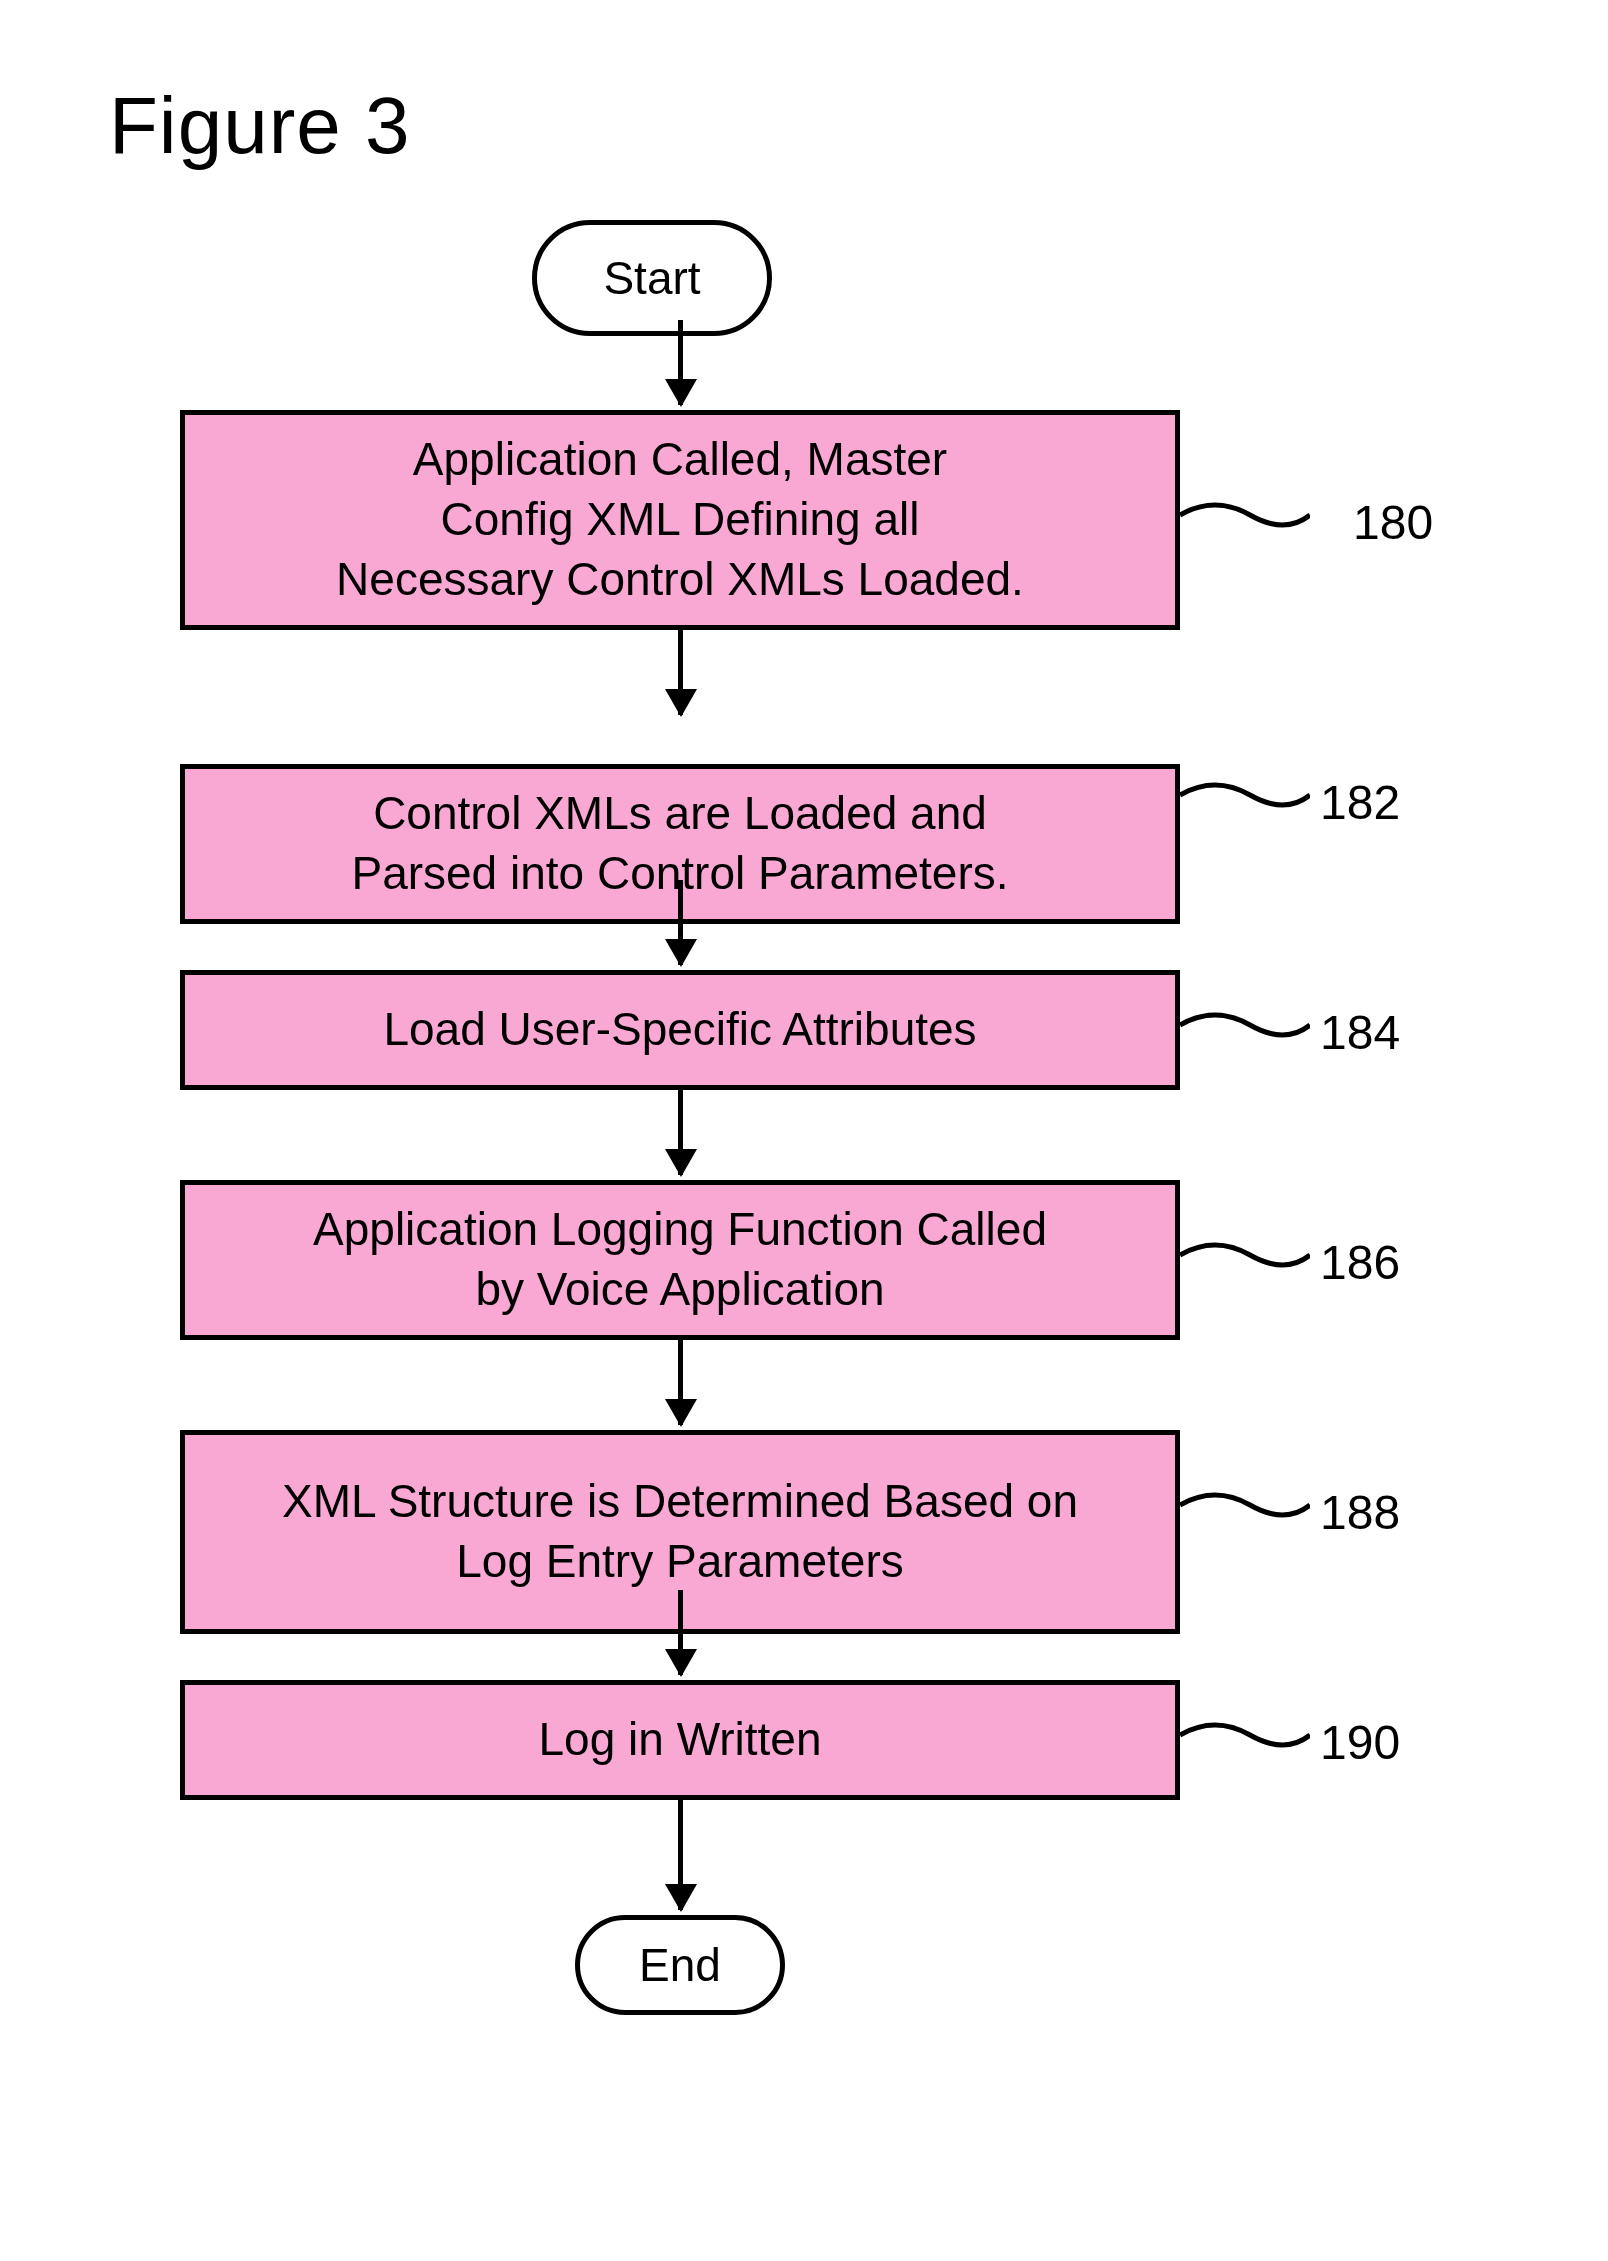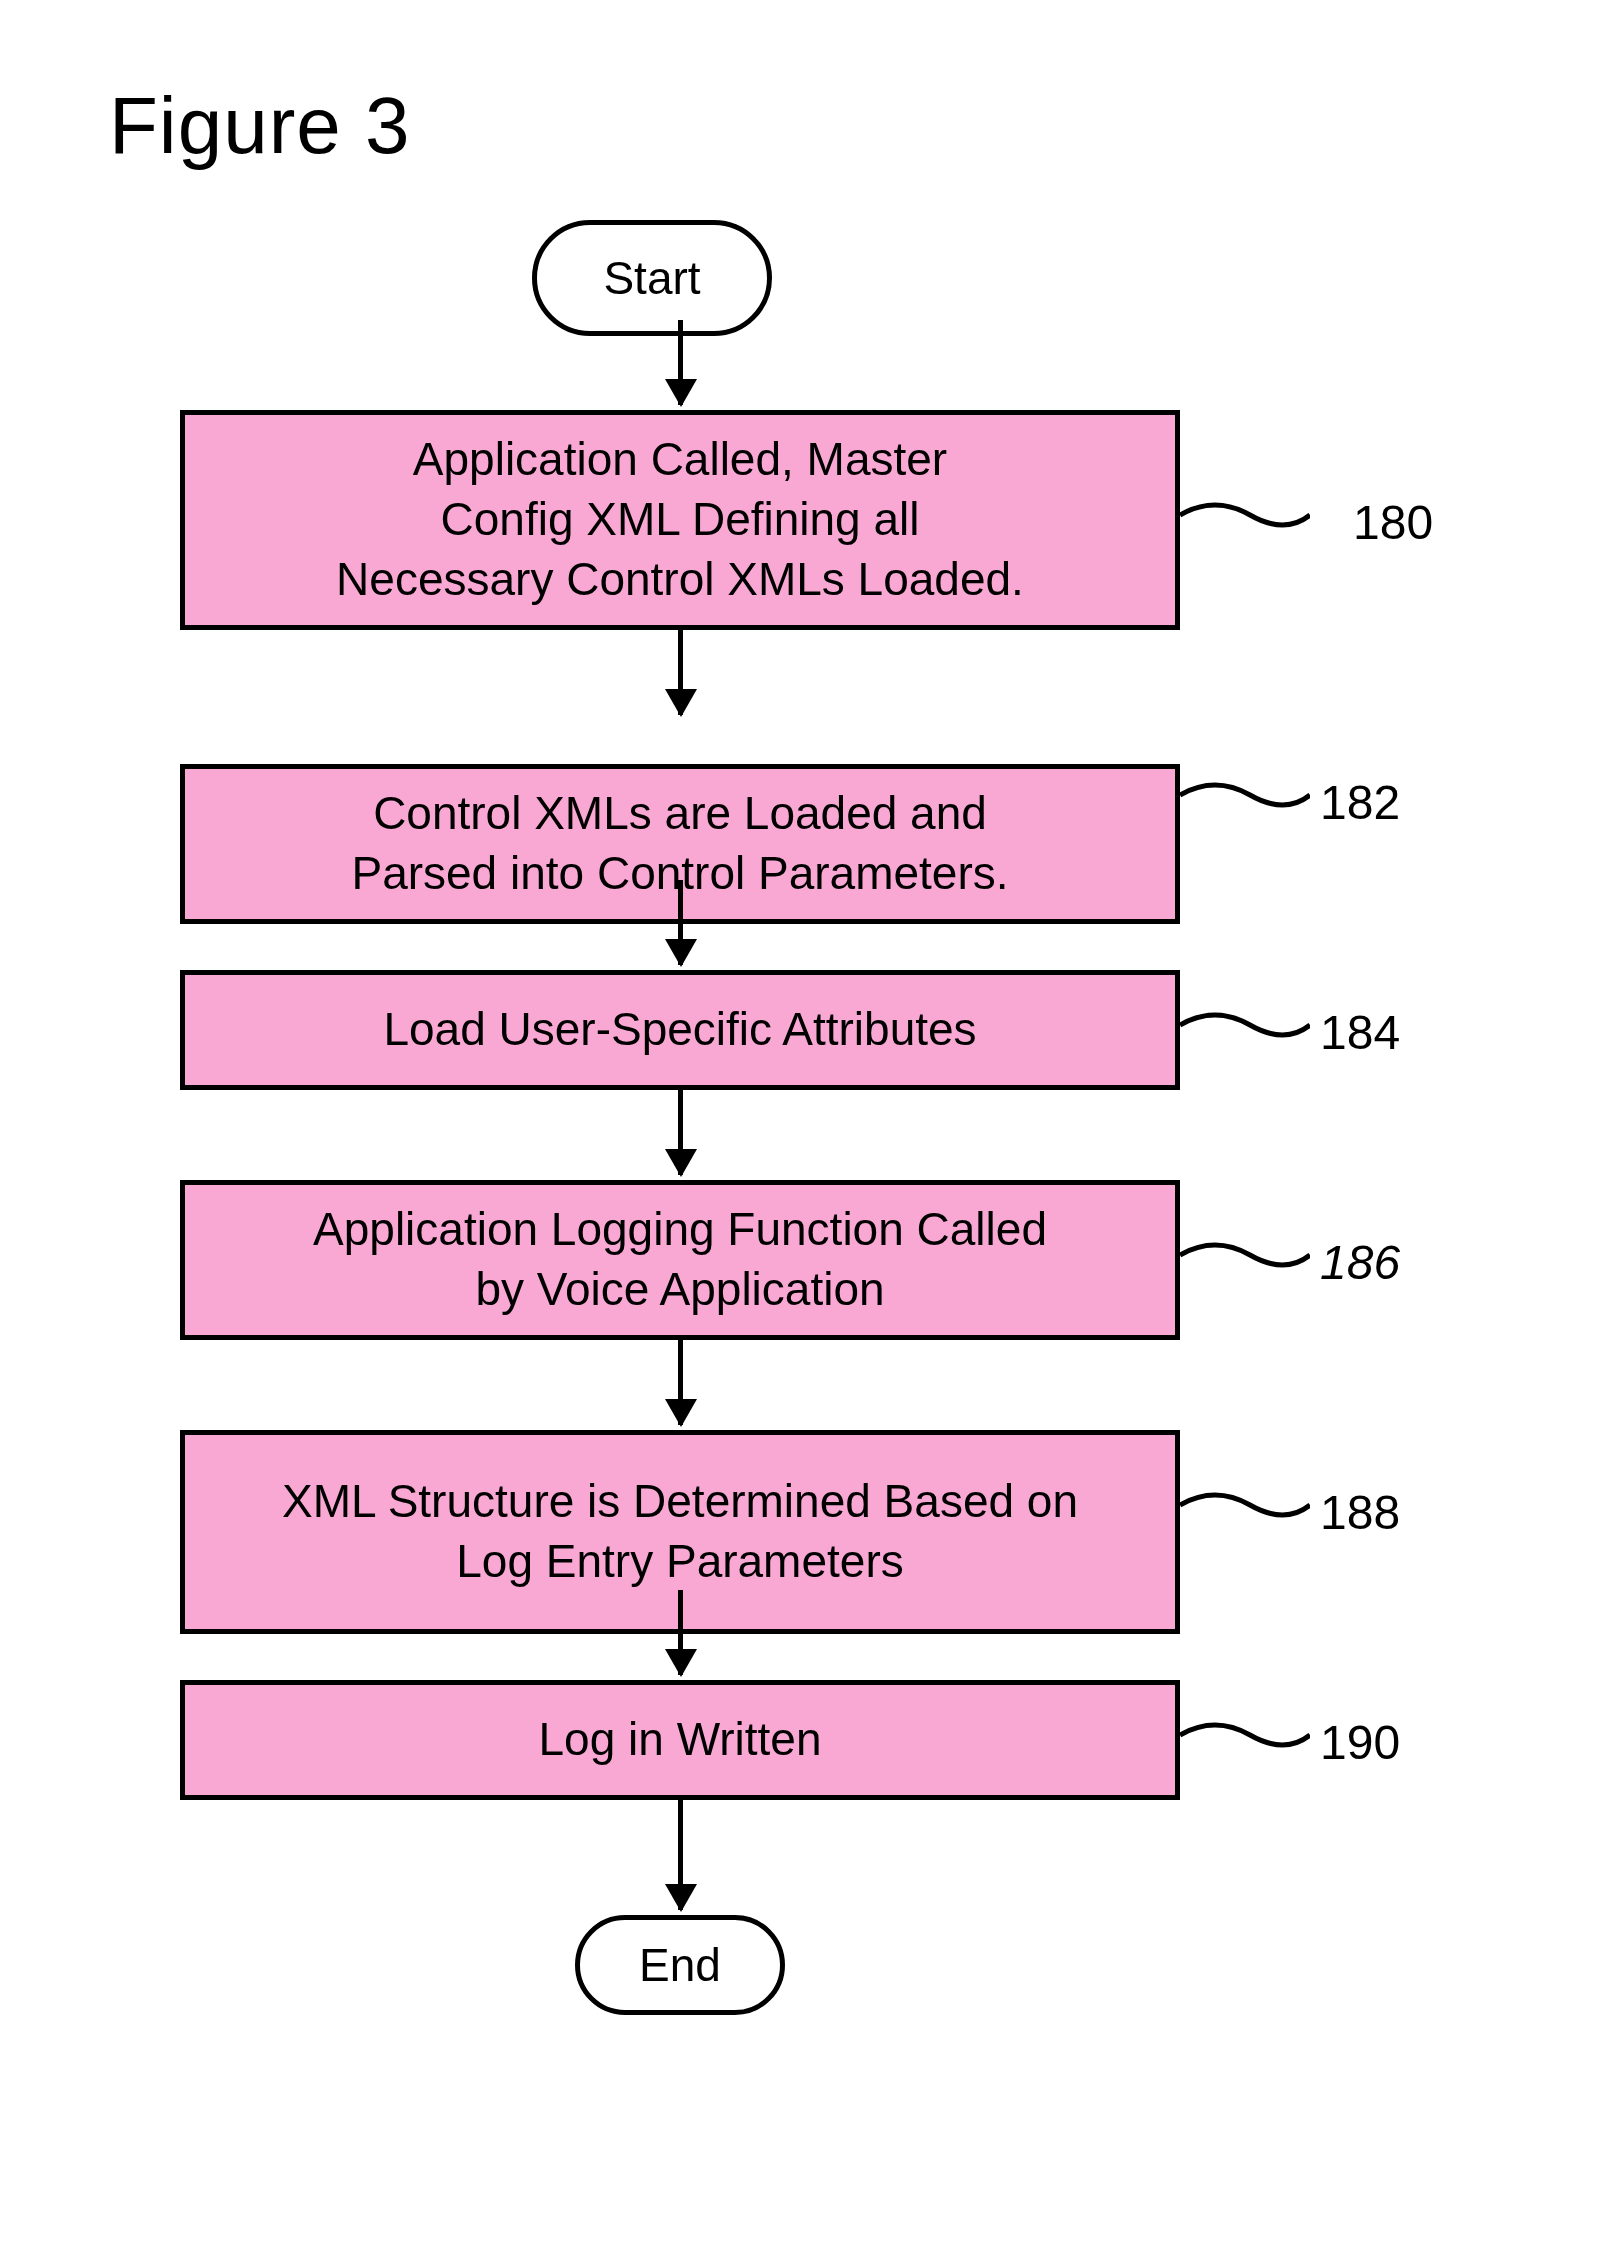--- a/index.html
+++ b/index.html
@@ -116,21 +116,21 @@
 
   <div class="process" style="left:180px; top:1180px; width:1000px; height:160px;">
     <span style="white-space:pre-line;">Application Logging Function Called
 by Voice Application</span>
   </div>
   <div class="leader" style="left:1180px; top:1255px; width:130px;">
     <svg width="130" height="70">
         <path d="M0 35 Q 35 15 70 35 T 130 35" stroke="#000" stroke-width="5" fill="none"></path>
       </svg>
   </div>
-  <div class="ref-label" style="left:1320px; top:1235px;font-style:italic;">186</div>
+  <div class="ref-label" style="left:1320px; top:1235px;">186</div>
 
   <div class="arrow" style="left:678px; top:1340px; height:85px;"></div>
 
   <div class="process" style="left:180px; top:1430px; width:1000px; height:204px;">
     <span style="white-space:pre-line;">XML Structure is Determined Based on
 Log Entry Parameters</span>
   </div>
   <div class="leader" style="left:1180px; top:1505px; width:130px;">
     <svg width="130" height="70">
         <path d="M0 35 Q 35 15 70 35 T 130 35" stroke="#000" stroke-width="5" fill="none"></path>

